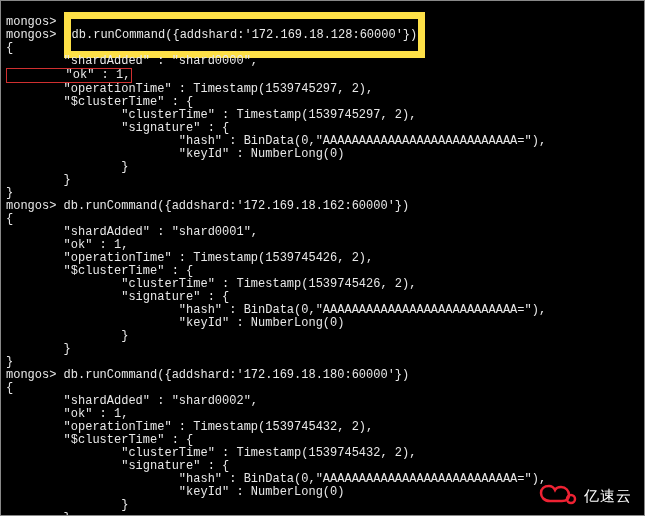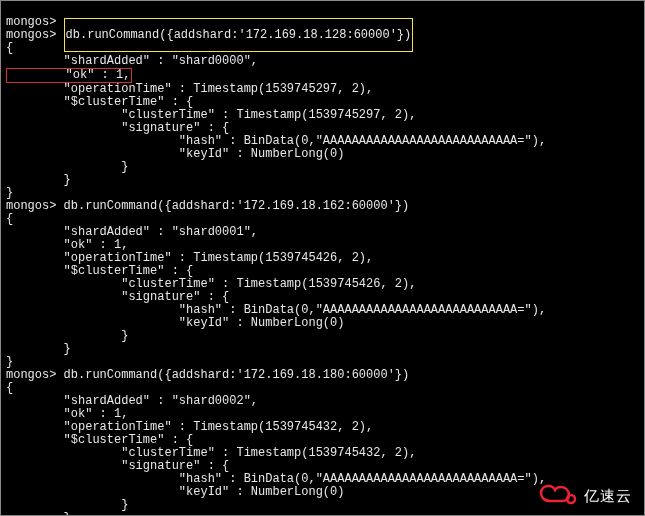--- a/index.html
+++ b/index.html
@@ -18,21 +18,21 @@
       padding: 2px 5px;
       position: relative;
       overflow: hidden;
       border: 1px solid #888;
     }
     .pre {
       white-space: pre;
       font-family: inherit;
     }
     .box-red-cmd {
-      border: 1px solid #fde047;
+      border: 7px solid #fde047;
       padding: 9px 1px;
     }
     .box-red-ok {
       border: 1px solid #d03030;
       padding: 0 1px;
       display: inline-block;
       margin-left: 0;
     }
     .watermark {
       position: absolute;

